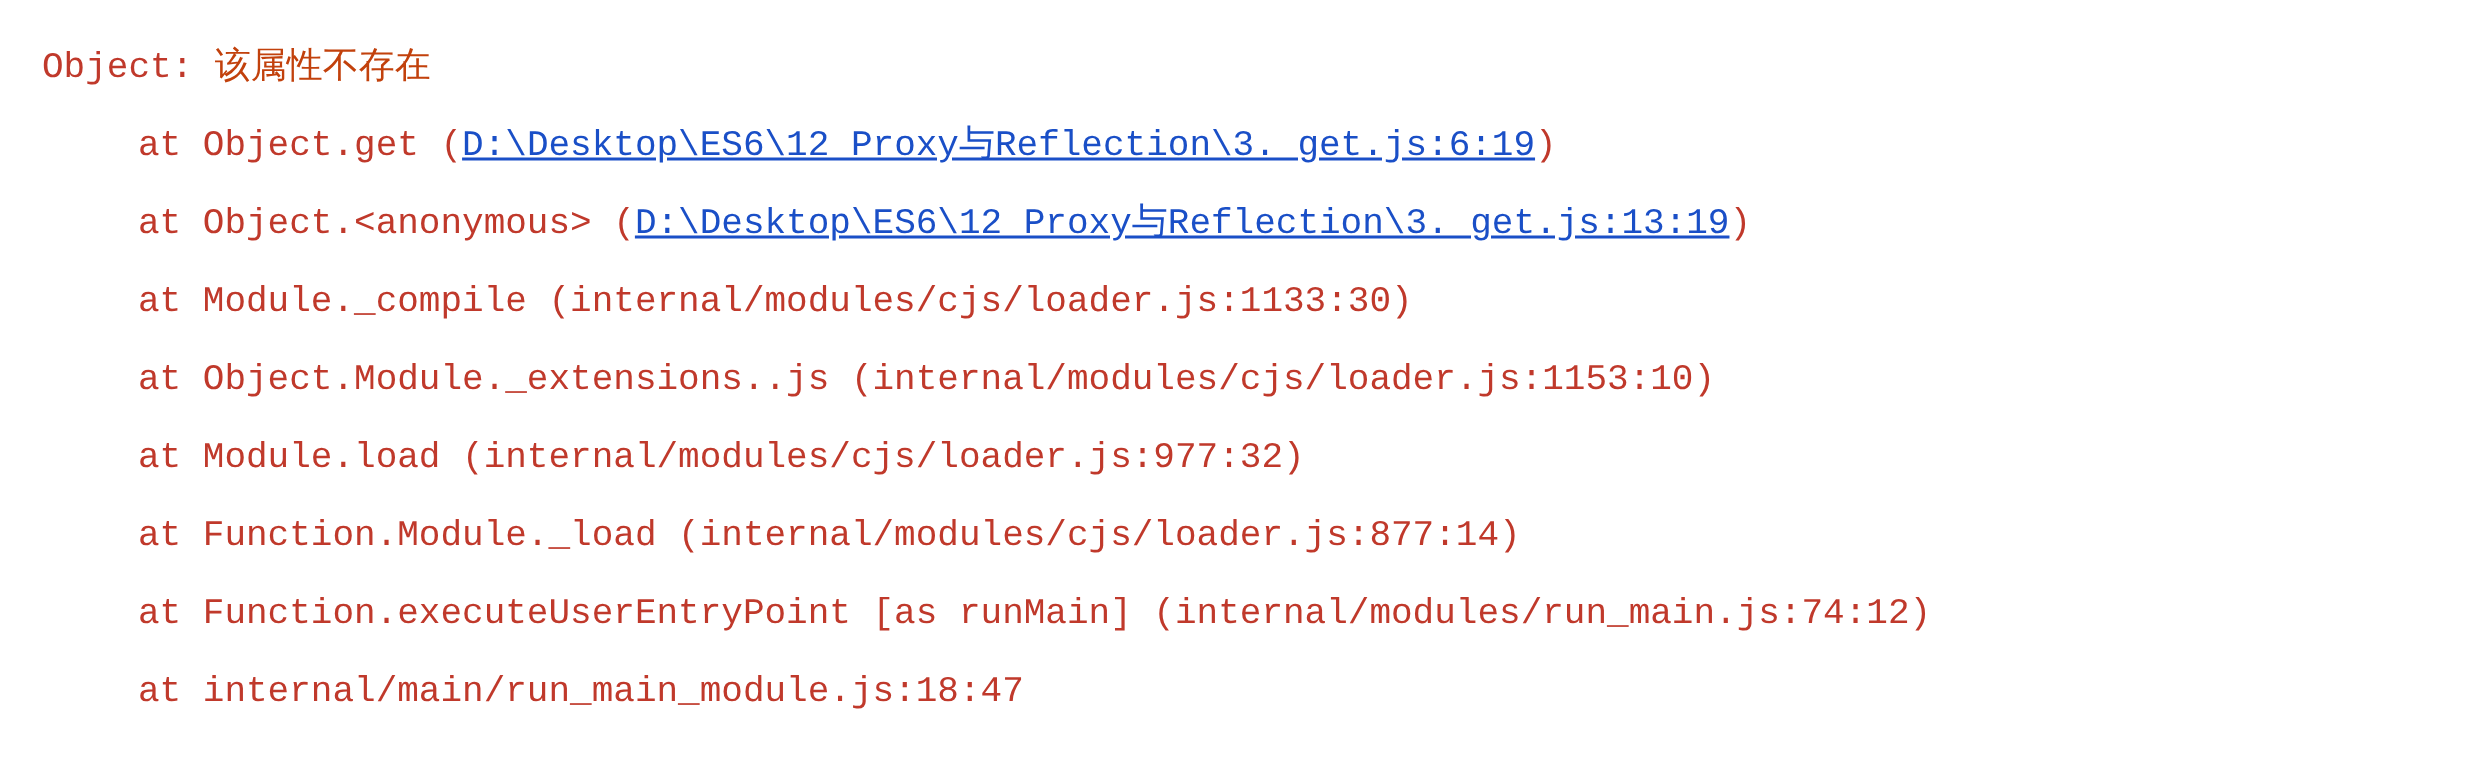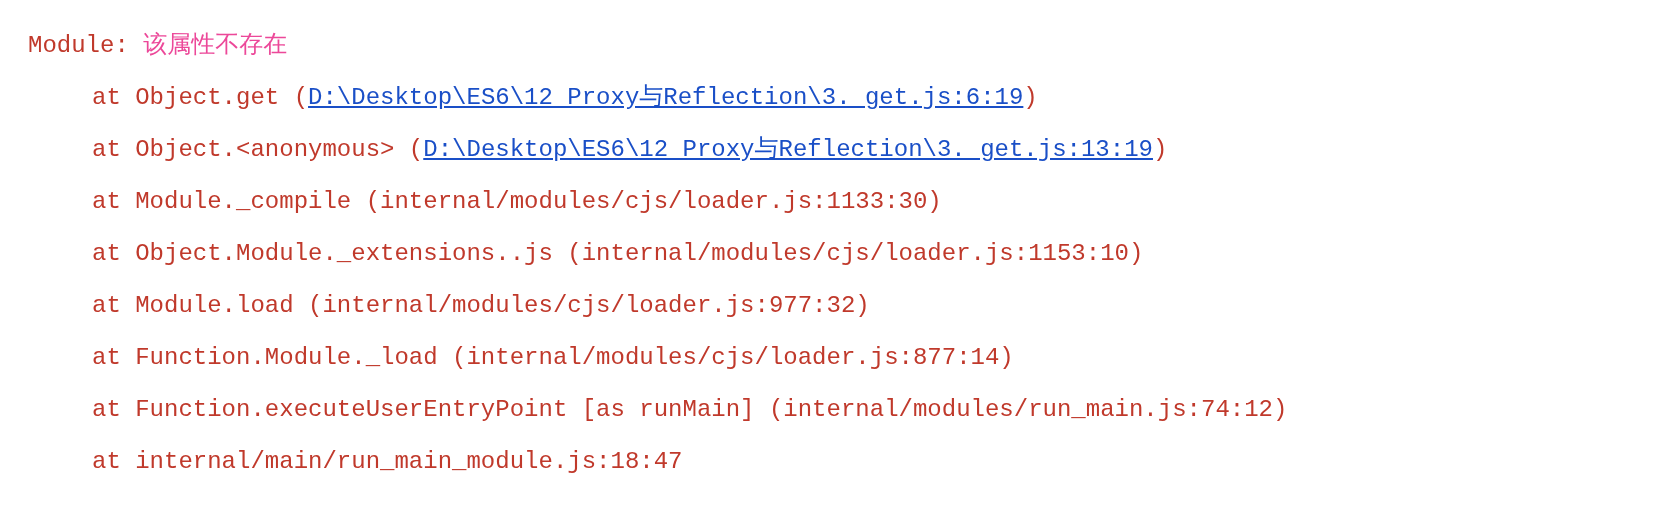--- a/index.html
+++ b/index.html
@@ -15,35 +15,35 @@
     font-size: 24px;
     line-height: 52px;
     color: #c0392b;
     padding: 20px 28px;
     white-space: pre;
   }
   .error-label {
     color: #c0392b;
   }
   .error-message {
-    color: #ec4899;
+    color: #c2410c;
     text-align: right;
   }
   .stack-line {
     color: #c0392b;
     padding-left: 64px;
     display: block;
   }
   .lk {
     color: #1a4fc7;
     text-decoration: underline;
     cursor: pointer;
     text-align: center;
   }
   .paren {
     color: #c0392b;
   }
 </style>
 </head>
 <body>
 
-<div class="console"><span class="error-label">Module:</span><span class="error-message"> 该属性不存在</span>
+<div class="console"><span class="error-label">Object:</span><span class="error-message"> 该属性不存在</span>
 <span class="stack-line"><span>at Object.get (</span><span class="lk">D:\Desktop\ES6\12 Proxy与Reflection\3. get.js:6:19</span><span class="paren">)</span></span><span class="stack-line"><span>at Object.&lt;anonymous&gt; (</span><span class="lk">D:\Desktop\ES6\12 Proxy与Reflection\3. get.js:13:19</span><span class="paren">)</span></span><span class="stack-line"><span>at Module._compile (internal/modules/cjs/loader.js:1133:30)</span></span><span class="stack-line"><span>at Object.Module._extensions..js (internal/modules/cjs/loader.js:1153:10)</span></span><span class="stack-line"><span>at Module.load (internal/modules/cjs/loader.js:977:32)</span></span><span class="stack-line"><span>at Function.Module._load (internal/modules/cjs/loader.js:877:14)</span></span><span class="stack-line"><span>at Function.executeUserEntryPoint [as runMain] (internal/modules/run_main.js:74:12)</span></span><span class="stack-line"><span>at internal/main/run_main_module.js:18:47</span></span></div>
 
 </body></html>

